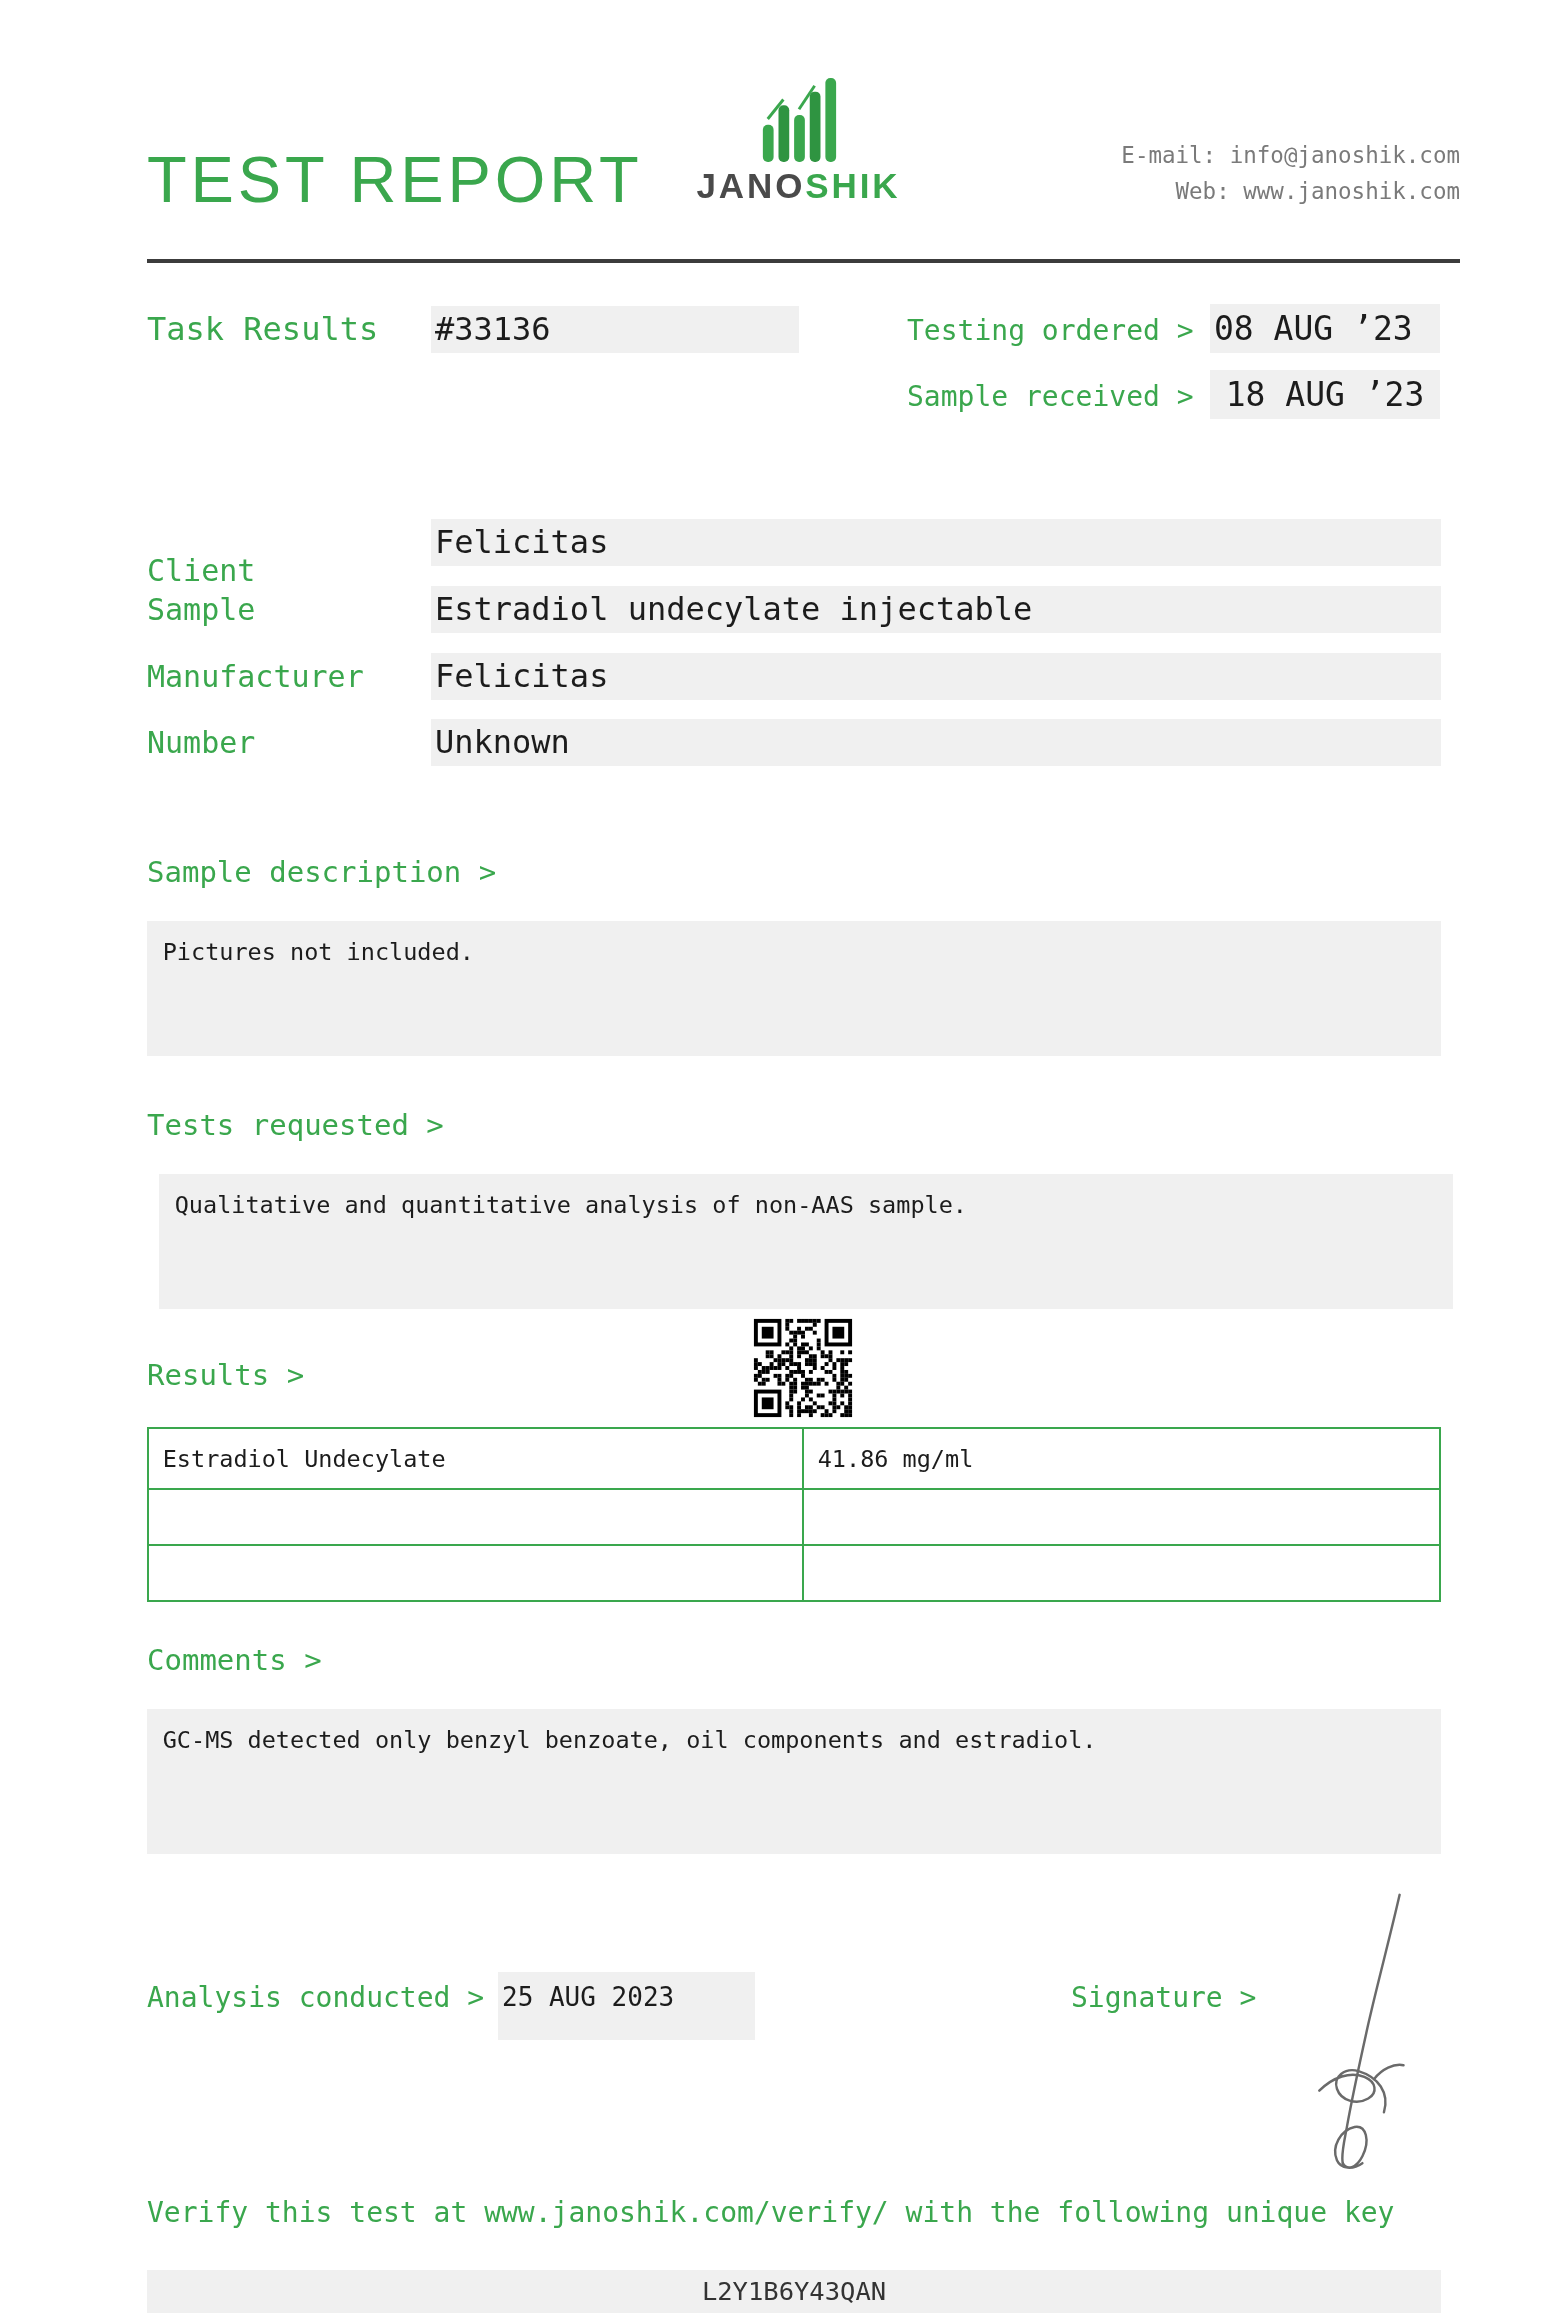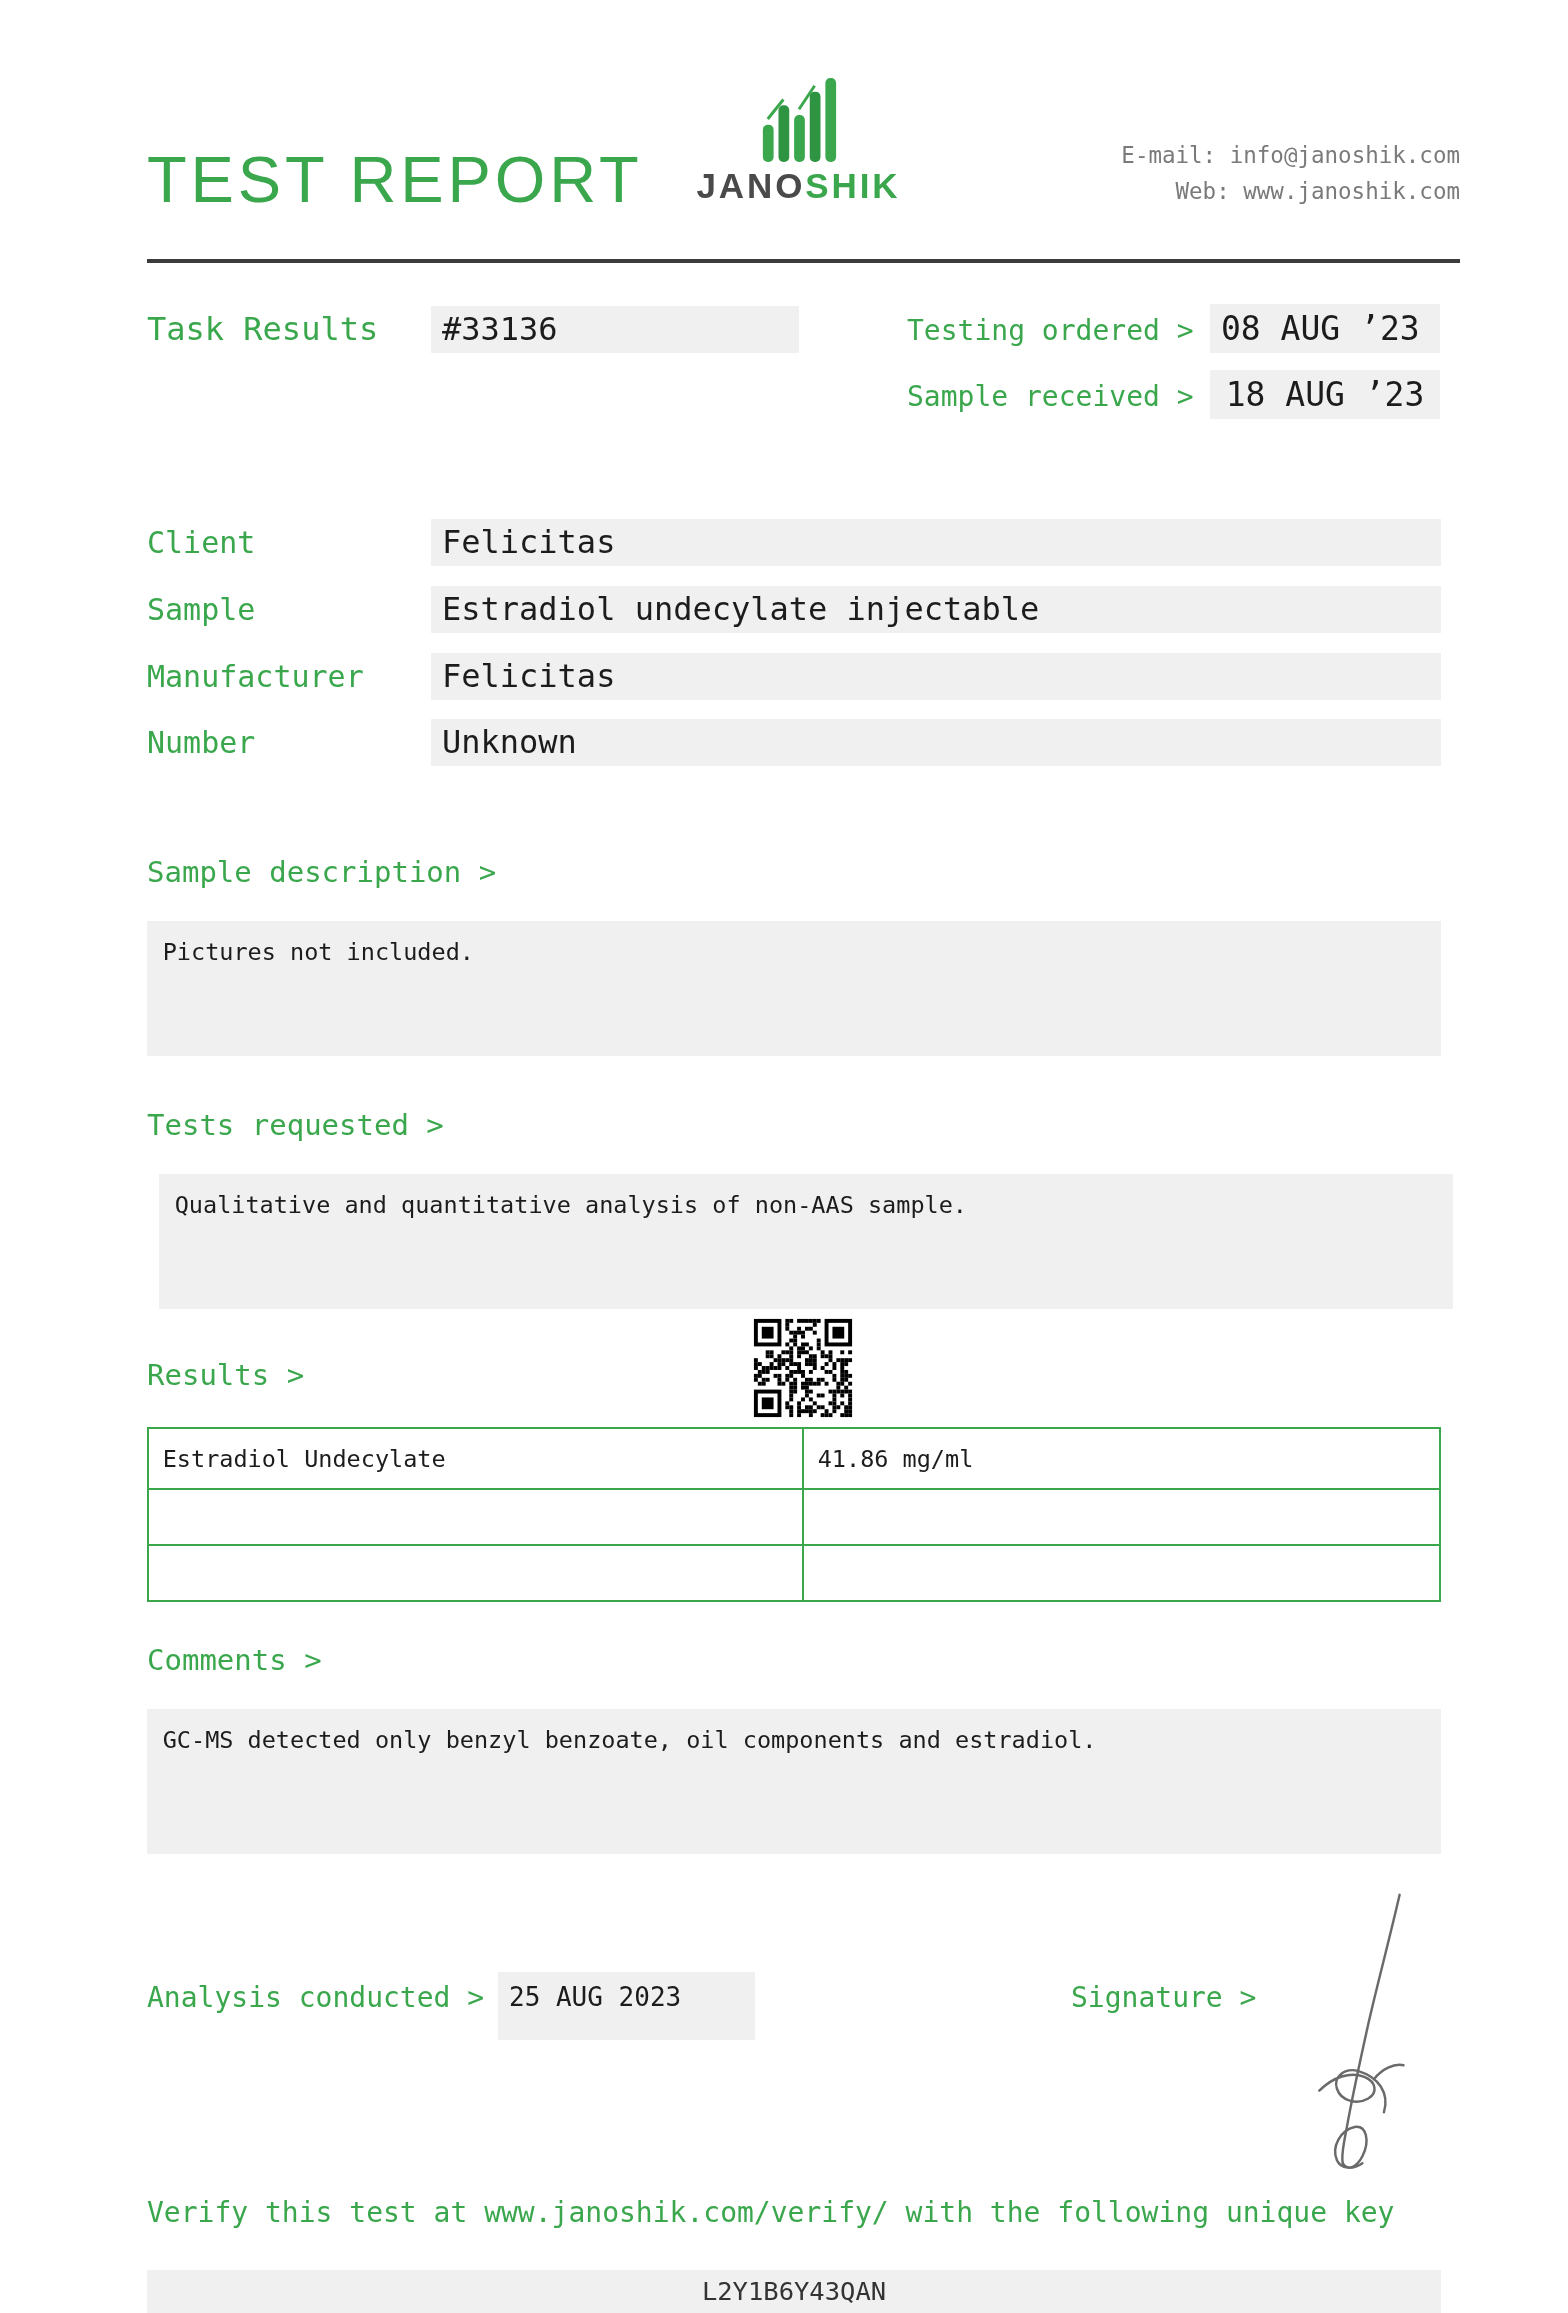--- a/index.html
+++ b/index.html
@@ -20,21 +20,21 @@
   .logo{left:676px; top:76px; width:245px; text-align:center;}
   .logo svg{display:block; margin:0 auto 3.9px auto;}
   .logo-wordmark{
     font-family:"Liberation Sans", sans-serif; font-weight:bold;
     font-size:35px; letter-spacing:2.9px; color:var(--logo_dark);
   }
   .logo-wordmark .green{color:var(--accent);}
   .contact{right:108px; top:137px; text-align:right; color:var(--muted); font-size:22.5px; line-height:36px;}
   .divider{left:147px; top:259px; width:1313px; height:3.9px; background:var(--divider);}
   .glabel{color:var(--accent);}
-  .vbox{background:var(--box); height:47px; line-height:47px; padding:0 11px; font-size:32px; overflow:hidden; white-space:nowrap;}
+  .vbox{background:var(--box); height:47px; line-height:47px; padding:0 4px; font-size:32px; overflow:hidden; white-space:nowrap;}
   .task-label{left:147px; top:306px; font-size:32px; line-height:47px;}
   .task-value{left:431px; top:306px; width:368px;}
   .meta-label{left:907px; font-size:28px; line-height:49px;}
   .meta-value{left:1210px; width:230px; height:49px; line-height:49px; font-size:33px;}
   .info-label{left:147px; font-size:30px; line-height:47px;}
   .info-value{left:431px; width:1010px;}
   .section-h{left:147px; font-size:29px; color:var(--accent);}
   .graybox{left:147px; width:1294px; background:var(--box); padding:13.7px 15.7px; font-size:23.5px; line-height:1.5; color:var(--ink);}
   .qr{left:750px; top:1315px; width:106px; height:106px;}
   .results{left:147px; top:1427px; width:1294px; border-collapse:collapse;}
@@ -79,21 +79,21 @@
 
   <div class="abs task-label glabel">Task Results</div>
   <div class="abs vbox task-value">#33136</div>
 
   <div class="abs meta-label glabel" style="top:306px;">Testing ordered &gt;</div>
   <div class="abs vbox meta-value" style="top:304px;">08 AUG ’23</div>
 
   <div class="abs meta-label glabel" style="top:372px;">Sample received &gt;</div>
   <div class="abs vbox meta-value" style="top:370px;text-align:center;">18 AUG ’23</div>
 
-  <div class="abs info-label glabel" style="top:519px;text-align:center;">Client</div>
+  <div class="abs info-label glabel" style="top:547px;text-align:center;">Client</div>
   <div class="abs vbox info-value" style="top:519px;">Felicitas</div>
 
   <div class="abs info-label glabel" style="top:586px;">Sample</div>
   <div class="abs vbox info-value" style="top:586px;">Estradiol undecylate injectable</div>
 
   <div class="abs info-label glabel" style="top:653px;">Manufacturer</div>
   <div class="abs vbox info-value" style="top:653px;">Felicitas</div>
 
   <div class="abs info-label glabel" style="top:719px;">Number</div>
   <div class="abs vbox info-value" style="top:719px;">Unknown</div>

